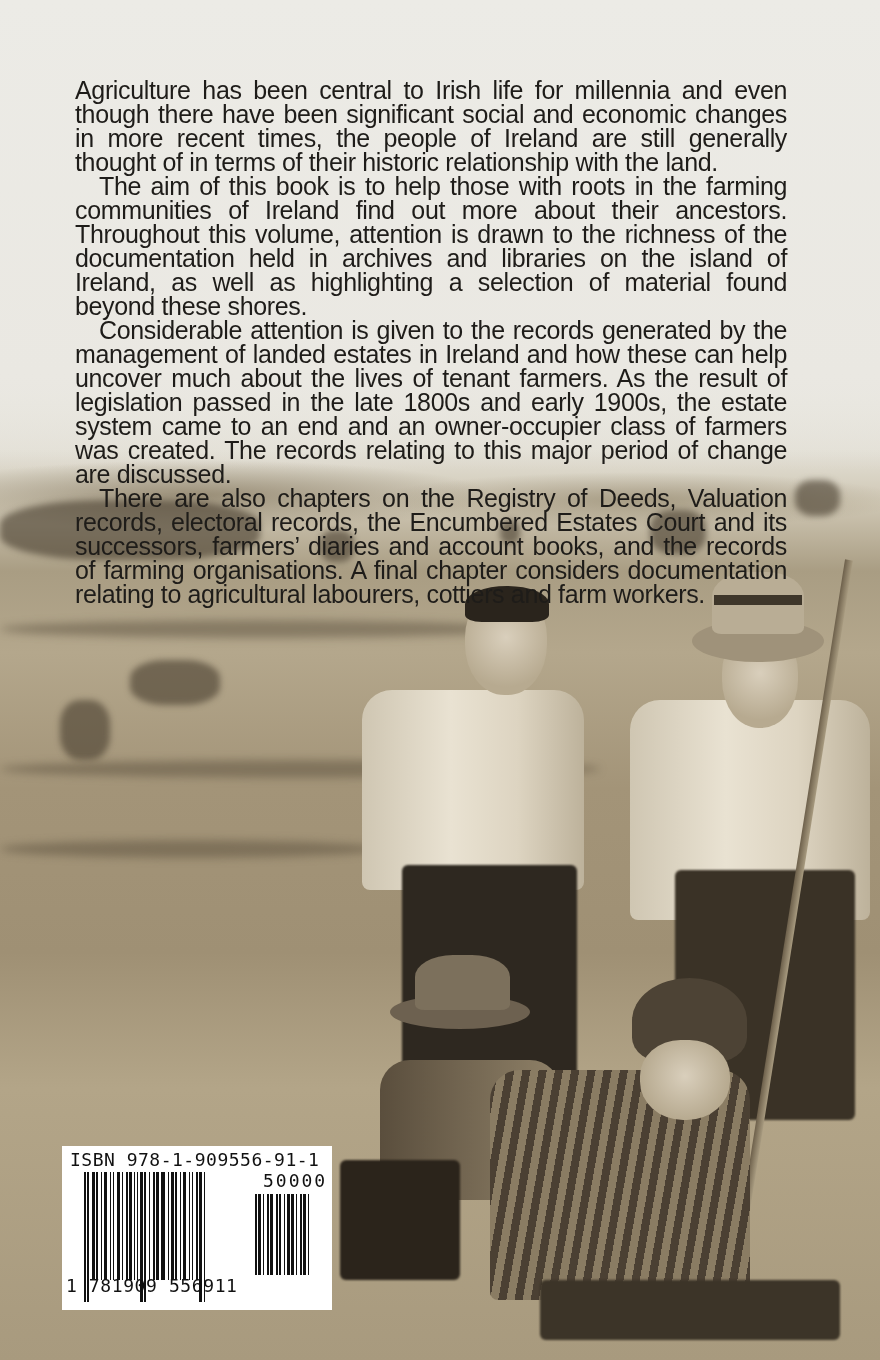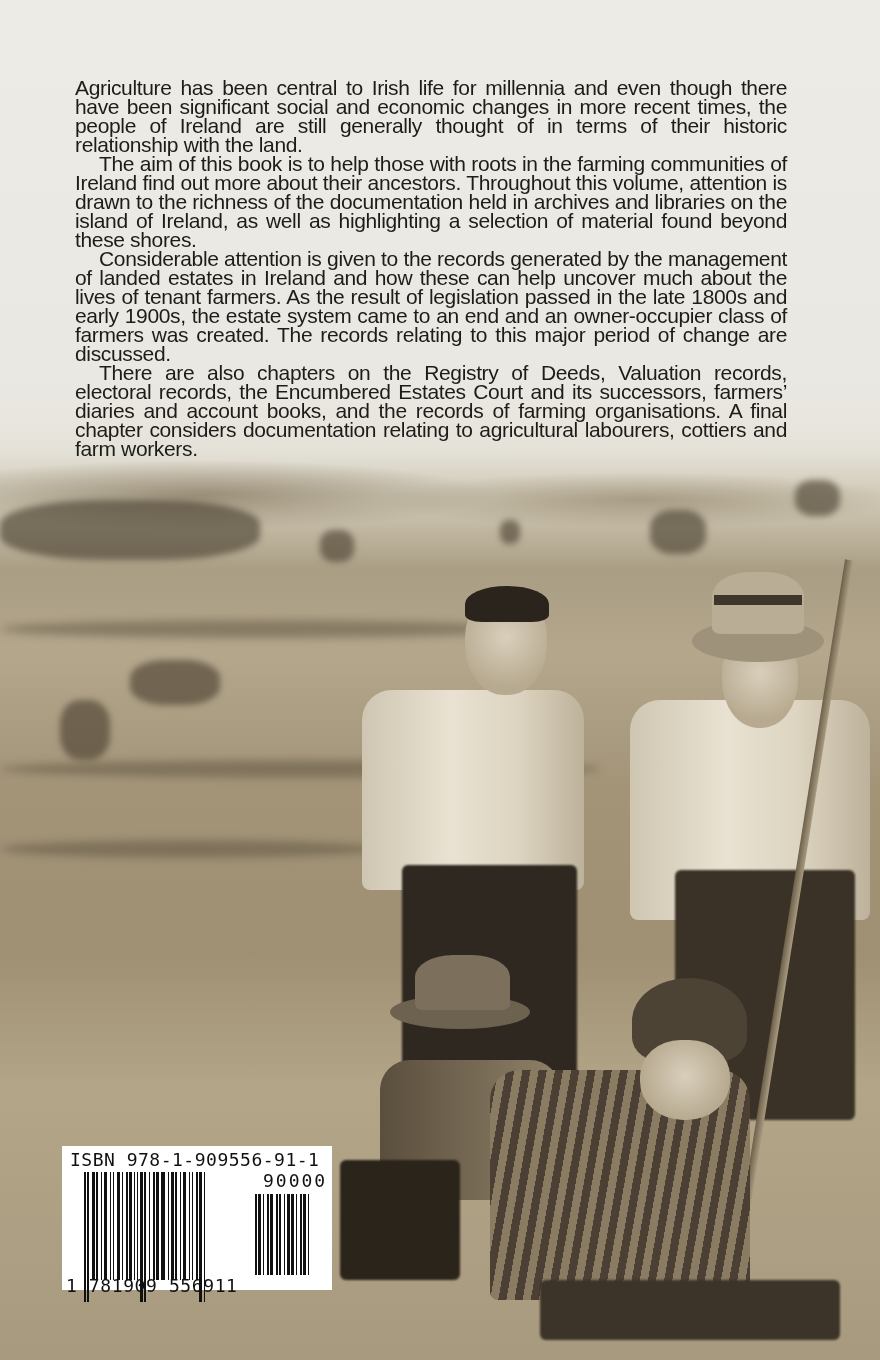--- a/index.html
+++ b/index.html
@@ -15,24 +15,24 @@
     .field-line { position: absolute; height: 18px; background: rgba(85,74,56,0.45); filter: blur(4px); border-radius: 50%; }
     .man { position: absolute; }
     .shirt { position: absolute; background: linear-gradient(90deg, #cfc6b2, #e9e2d2 40%, #ddd4c1 70%, #bdb29b); border-radius: 30px 30px 8px 8px; filter: blur(0.6px); }
     .trousers { position: absolute; background: #2e2820; border-radius: 6px; filter: blur(0.8px); }
     .head { position: absolute; background: radial-gradient(circle at 50% 45%, #d9cfbc, #b7aa90 70%); border-radius: 45% 45% 48% 48%; }
     .hair { position: absolute; background: #2a241c; border-radius: 50% 50% 20% 20%; }
     .hat-brim { position: absolute; background: #9f927a; border-radius: 50%; }
     .hat-crown { position: absolute; background: #b9ad95; border-radius: 40% 40% 10% 10%; }
     .hat-band { position: absolute; background: #3e362a; }
     .pole { position: absolute; width: 8px; background: linear-gradient(90deg, #6d604b, #a89b80); transform-origin: top; }
-    .blurb { position: absolute; left: 75px; top: 78px; width: 712px; color: #1e1c19; font-size: 21px; line-height: 19px; letter-spacing: -0.35px; text-align: justify; }
+    .blurb { position: absolute; left: 75px; top: 78px; width: 712px; color: #1e1c19; font-size: 25px; line-height: 24px; letter-spacing: -0.35px; text-align: justify; }
     .blurb p { margin: 0; text-indent: 0; }
     .blurb p + p { text-indent: 24px; }
-    .barcode { position: absolute; left: 62px; top: 1146px; width: 270px; height: 144px; background: #ffffff; }
+    .barcode { position: absolute; left: 62px; top: 1146px; width: 270px; height: 164px; background: #ffffff; }
     .isbn-text { position: absolute; left: 8px; top: 3px; font-family: "DejaVu Sans Mono", monospace; font-size: 18px; letter-spacing: 0.5px; color: #111; }
     .addon-text { position: absolute; left: 201px; top: 24px; font-family: "DejaVu Sans Mono", monospace; font-size: 18px; letter-spacing: 2px; color: #111; }
     .bars { position: absolute; left: 22px; top: 26px; width: 160px; height: 120px; display: flex; align-items: flex-start; }
     .addon-bars { position: absolute; left: 193px; top: 48px; width: 74px; height: 90px; display: flex; align-items: flex-start; }
     .bar { background: #111; height: 100%; }
     .gap { height: 100%; }
     .ean-digits { position: absolute; left: 4px; top: 129px; font-family: "DejaVu Sans Mono", monospace; font-size: 18px; color: #111; letter-spacing: 0.6px; background: transparent; }
   </style>
 </head>
 <body>
@@ -84,21 +84,21 @@
 
   <div class="blurb">
     <p>Agriculture has been central to Irish life for millennia and even though there have been significant social and economic changes in more recent times, the people of Ireland are still generally thought of in terms of their historic relationship with the land.</p>
     <p>The aim of this book is to help those with roots in the farming communities of Ireland find out more about their ancestors. Throughout this volume, attention is drawn to the richness of the documentation held in archives and libraries on the island of Ireland, as well as highlighting a selection of material found beyond these shores.</p>
     <p>Considerable attention is given to the records generated by the management of landed estates in Ireland and how these can help uncover much about the lives of tenant farmers. As the result of legislation passed in the late 1800s and early 1900s, the estate system came to an end and an owner-occupier class of farmers was created. The records relating to this major period of change are discussed.</p>
     <p>There are also chapters on the Registry of Deeds, Valuation records, electoral records, the Encumbered Estates Court and its successors, farmers’ diaries and account books, and the records of farming organisations. A final chapter considers documentation relating to agricultural labourers, cottiers and farm workers.</p>
   </div>
 
   <div class="barcode">
     <div class="isbn-text">ISBN 978-1-909556-91-1</div>
-    <div class="addon-text">90000</div>
+    <div class="addon-text">50000</div>
     <div class="bars" id="ean-bars">
         <div class="bar" style="width: 1.5px; height: 108%;"></div>
         <div class="gap" style="width: 1.5px;"></div>
         <div class="bar" style="width: 1.5px; height: 108%;"></div>
         <div class="gap" style="width: 3px;"></div>
         <div class="bar" style="width: 3px; height: 90%;"></div>
         <div class="gap" style="width: 1.5px;"></div>
         <div class="bar" style="width: 1.5px; height: 90%;"></div>
         <div class="gap" style="width: 3px;"></div>
         <div class="bar" style="width: 1.5px; height: 90%;"></div>

